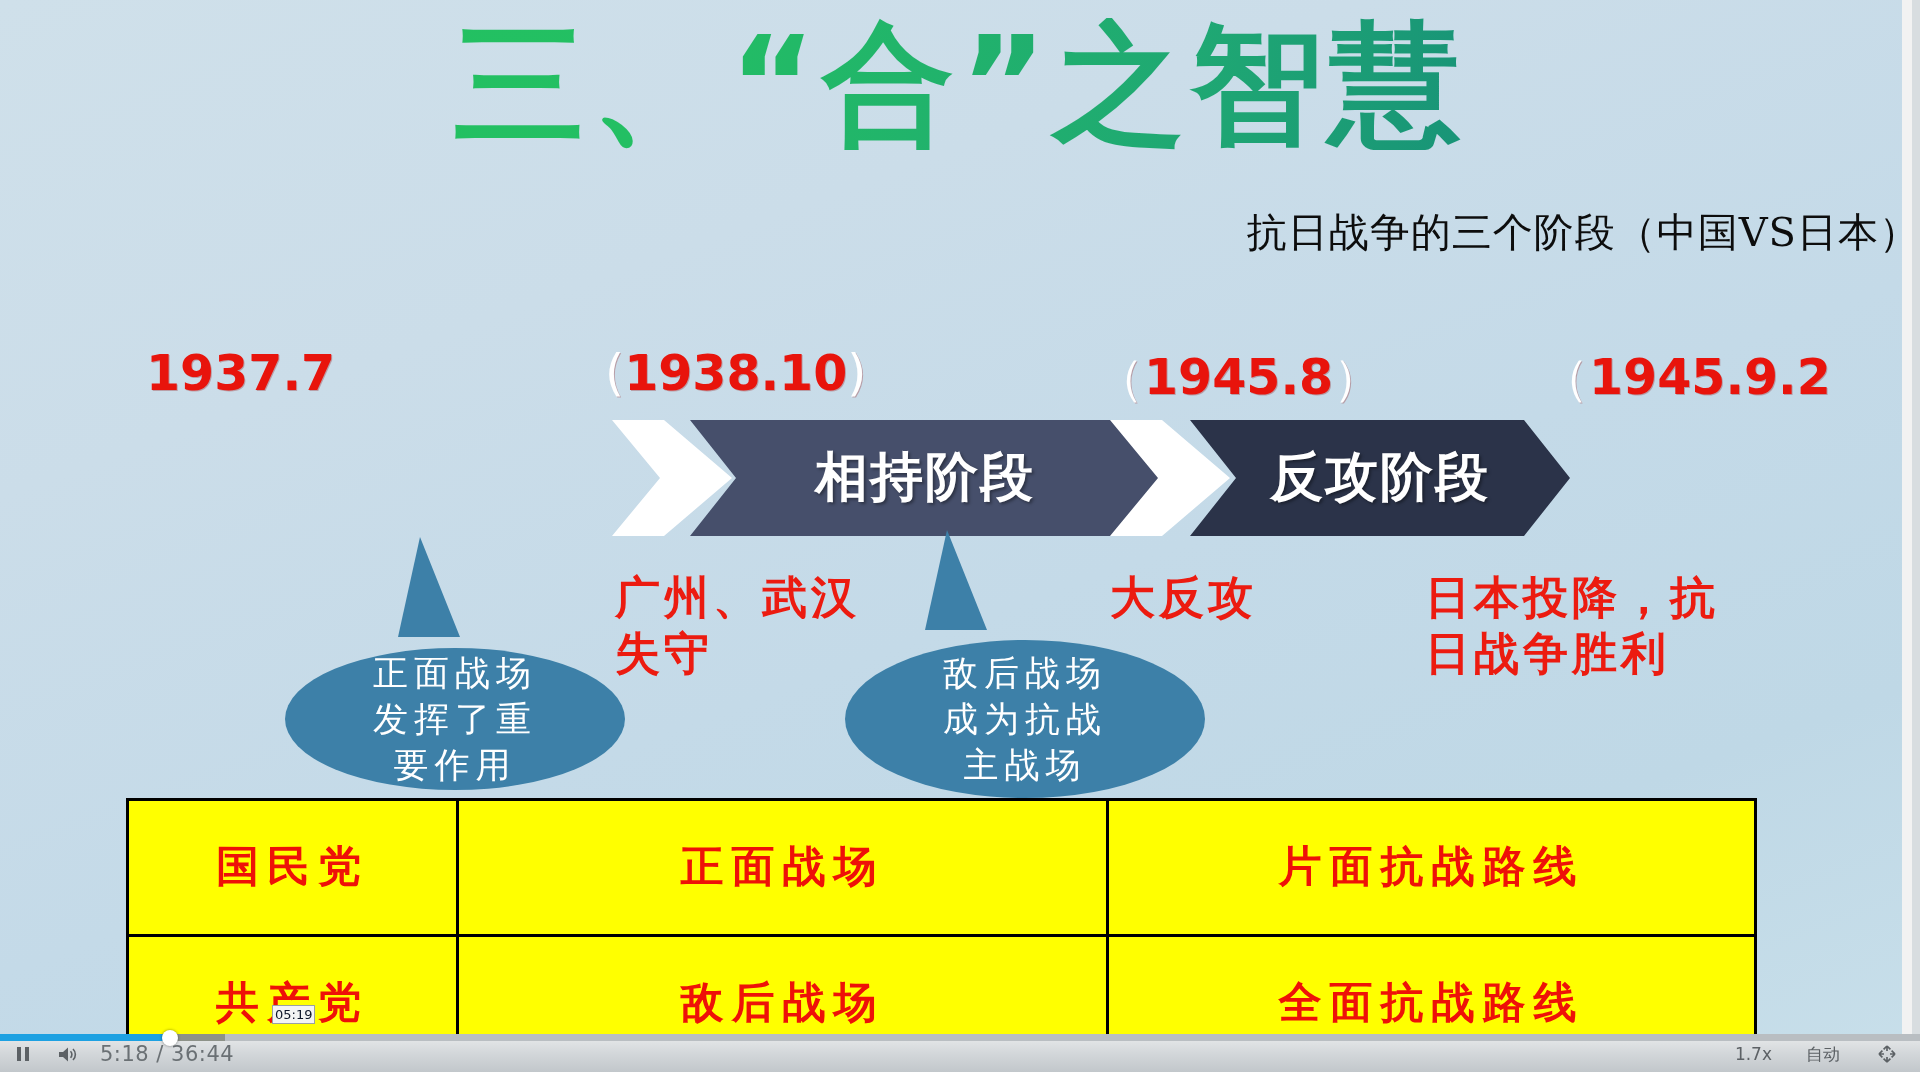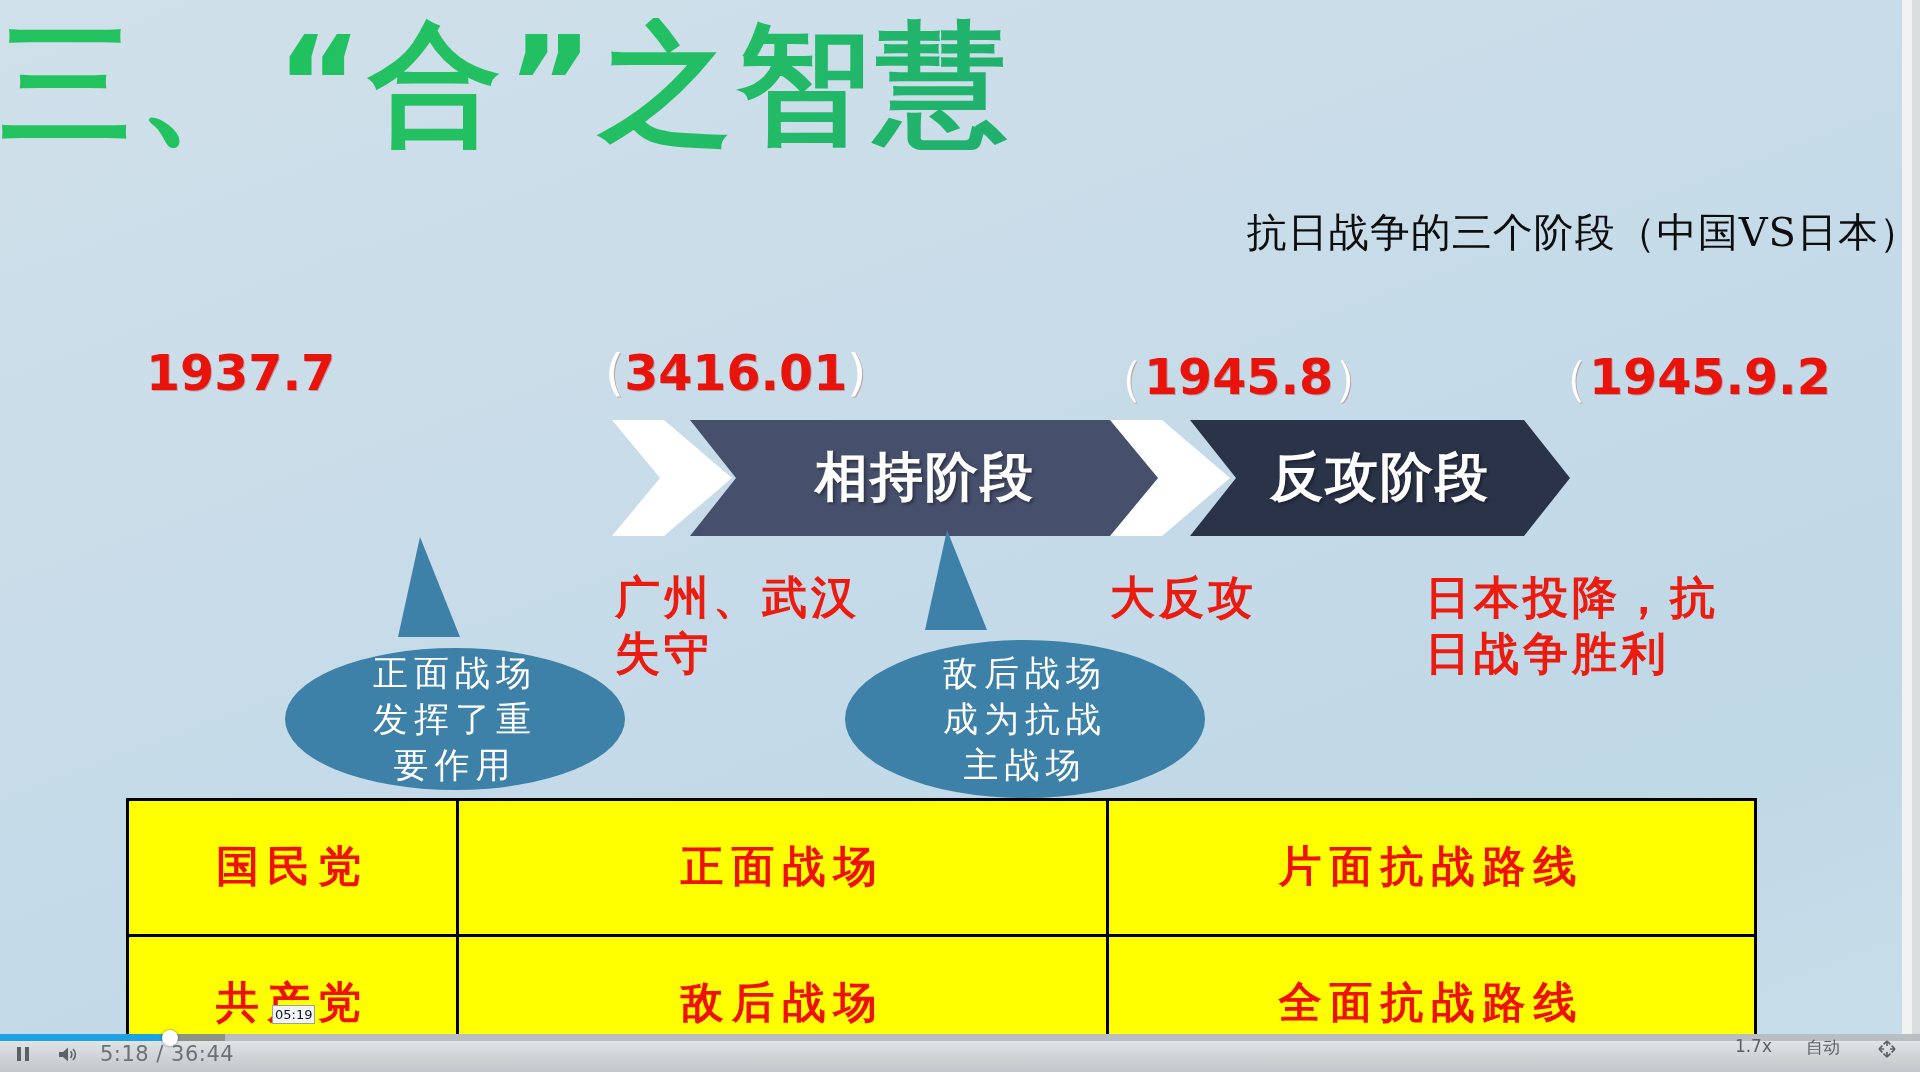--- a/index.html
+++ b/index.html
@@ -21,21 +21,21 @@
     background: #f2f2f2;
   }
   #right-gutter-inner {
     position: absolute; top: 0; right: 0; width: 8px; height: 1037px;
     background: #d8dde0;
   }
 
   
   #main-title {
     position: absolute; left: 0; top: 18px; width: 1920px;
-    text-align: left;
+    text-align: center;
     font-family: "DejaVu Sans", sans-serif;
     font-size: 132px; font-weight: 700;
     letter-spacing: 6px;
     line-height: 1.0;
     background: linear-gradient(100deg, #22c35e 0%, #23bf63 34%, #1fa873 62%, #14877a 86%, #12807c 100%);
     -webkit-background-clip: text;
     background-clip: text;
     color: transparent;
     -webkit-text-fill-color: transparent;
     white-space: nowrap;
@@ -211,21 +211,21 @@
   #btn-pause { width: 46px; }
   #btn-volume { width: 44px; }
   #time-display {
     font-family: "DejaVu Sans", sans-serif;
     font-size: 21px; color: #6a7074;
     margin-left: 10px; white-space: nowrap;
     letter-spacing: .5px;
   }
   #pc-right {
     position: absolute; right: 20px; top: 0; height: 36px;
-    display: flex; gap: 34px;
+    display: flex; align-items: center; gap: 34px;
   }
   #speed-label, #quality-label {
     font-family: "DejaVu Sans", sans-serif;
     font-size: 17px; color: #5c6165; white-space: nowrap;
   }
   #btn-fullscreen { width: 26px; height: 26px; display:flex; align-items:center; justify-content:center; }
 </style>
 </head>
 <body>
 
@@ -236,21 +236,21 @@
   </div>
 
   <div id="main-title">三、“合”之智慧</div>
 
   <div id="subtitle">抗日战争的三个阶段（中国VS日本）</div>
 
   <div class="date-label" id="date-0">
     <span class="paren-w"></span><span>1937.7</span><span class="paren-w"></span>
   </div>
   <div class="date-label" id="date-1">
-    <span class="paren-w">(</span><span>3416.01</span><span class="paren-w">)</span>
+    <span class="paren-w">(</span><span>1938.10</span><span class="paren-w">)</span>
   </div>
   <div class="date-label" id="date-2">
     <span class="paren-w">（</span><span>1945.8</span><span class="paren-w">）</span>
   </div>
   <div class="date-label" id="date-3">
     <span class="paren-w">（</span><span>1945.9.2</span><span class="paren-w"></span>
   </div>
 
   <div id="banner">
     <div id="gap-0"></div>

